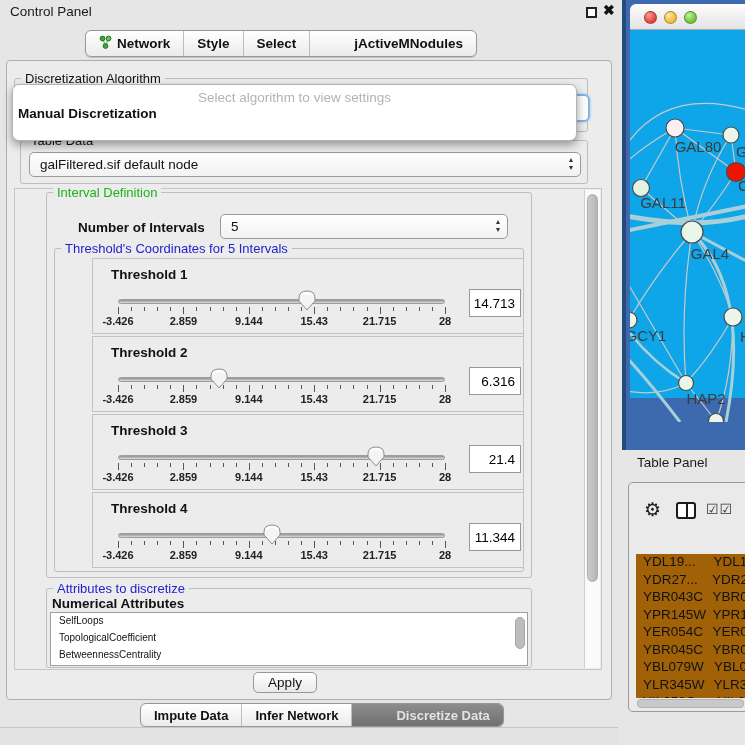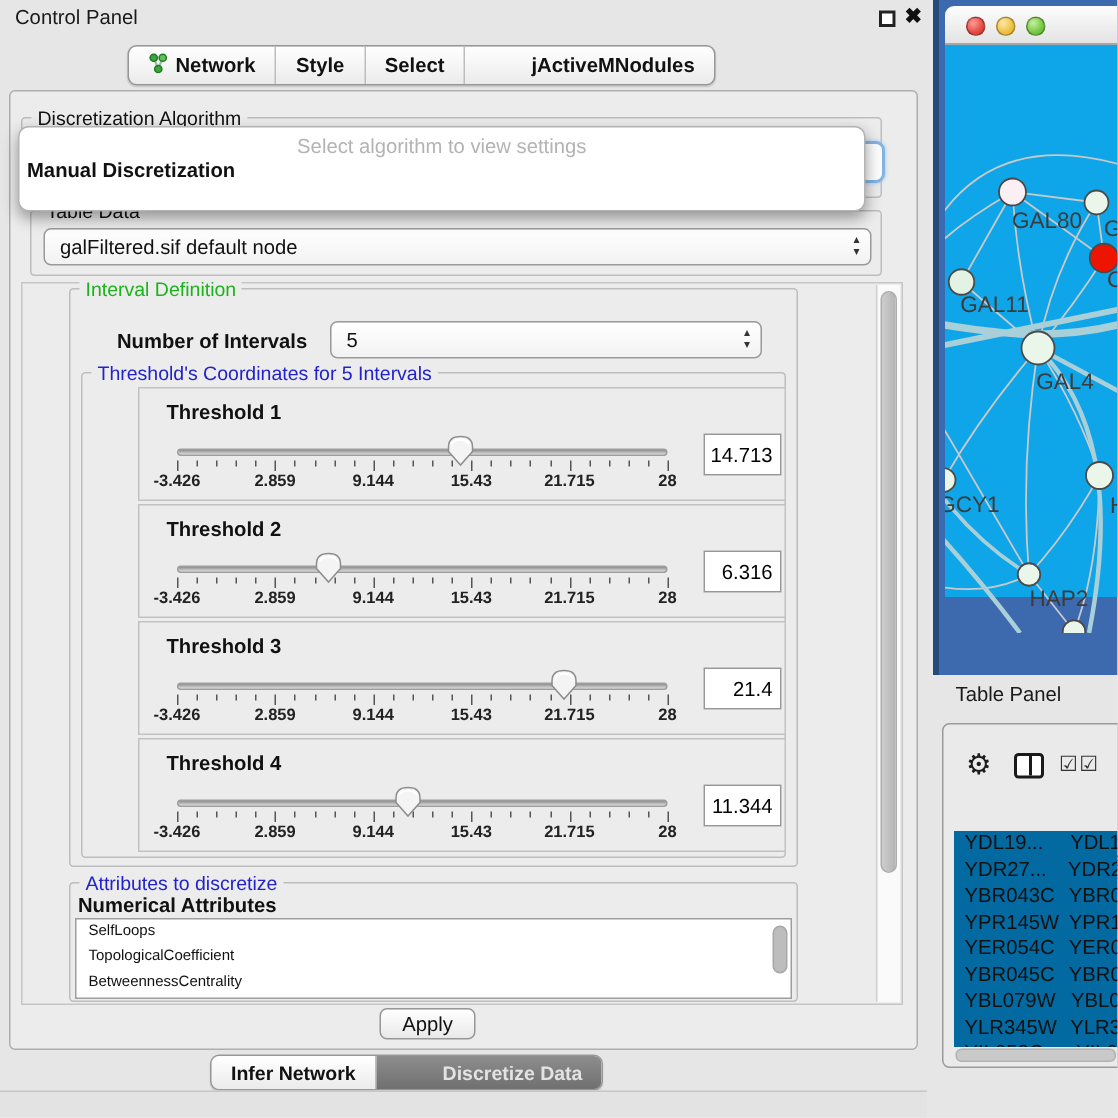--- a/index.html
+++ b/index.html
@@ -91,21 +91,21 @@
   .tp-label { left:637px; top:455px; font-size:13.5px; color:#1a1a1a; }
   .tp-window { left:628px; top:482px; width:118px; height:230px; background:#eaeaea;
                border:1px solid #9a9a9a; border-radius:5px 0 0 5px; }
   .gear-ico { left:644px; top:498px; font-size:19px; color:#1c1c1c; }
   .split-ico { left:676px; top:502px; width:20px; height:17px; border:2px solid #1a1a1a; border-radius:3px; background:#fff; }
   .split-ico::after { content:""; position:absolute; left:50%; top:0; bottom:0; width:2px; background:#1a1a1a; }
   .checks-ico { left:706px; top:501px; font-size:14px; letter-spacing:1px; color:#333; }
 
   .tbl-header { position:absolute; top:559px; height:27px; background:var(--tbl-header); border:1px solid #8f8f8f;
                 text-align:center; padding-top:5px; font-size:13.5px; overflow:hidden; white-space:nowrap; }
-  .tbl-body { left:636px; top:554px; width:109px; height:144px; background:#0369a1; overflow:hidden; }
+  .tbl-body { left:636px; top:554px; width:109px; height:144px; background:#a16207; overflow:hidden; }
   .tbl-row { display:flex; height:17.5px; }
   .tbl-cell { font-size:13.5px; white-space:nowrap; overflow:hidden; }
   .tbl-cell.c1 { width:76px; padding-left:7px; }
   .tbl-cell.c2 { padding-left:6px; }
   .hscroll { left:637px; top:699px; width:107px; height:9px; background:#e0e0e0; border-radius:4px; }
   .hscroll-thumb { position:absolute; inset:0; background:#c9c9c9; border:1px solid #b2b2b2; border-radius:4px; }
 
   svg text { font-family:"Liberation Sans",sans-serif; }
 </style>
 </head>
@@ -363,20 +363,23 @@
       <div class="list-item">SelfLoops</div>
       <div class="list-item">TopologicalCoefficient</div>
       <div class="list-item">BetweennessCentrality</div>
     </div>
   <div class="list-vthumb"></div>
 </div>
 
 <div class="abs apply-btn">Apply</div>
 
 <div class="abs segbar" style="left:140px; top:703px; height:24px;">
+  <div class="seg" style="font-size:13px;">
+      <span>Impute Data</span>
+    </div>
   <div class="seg" style="font-size:13px;">
       <span>Infer Network</span>
     </div>
   <div class="seg sel" style="font-size:13px;">
       <span>Discretize Data</span>
     </div>
 </div>
 
 <div class="abs footer-strip"></div>
 

